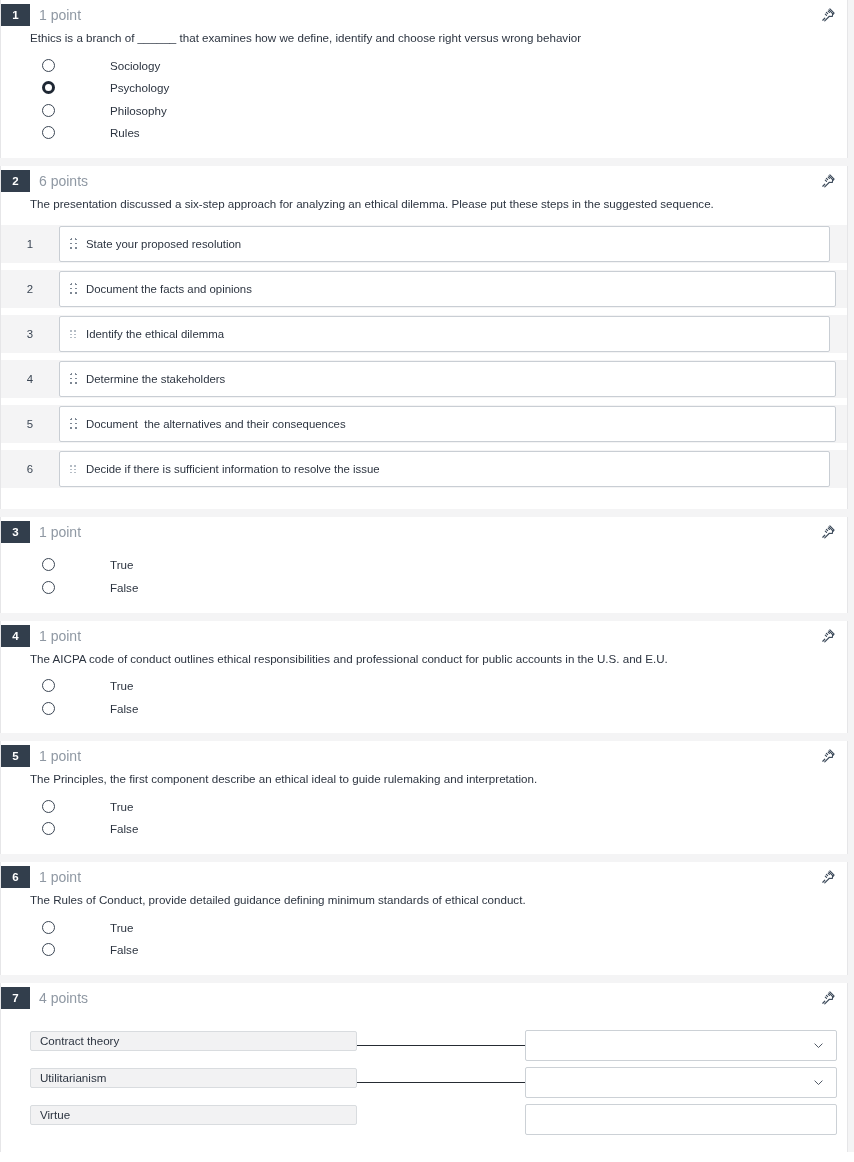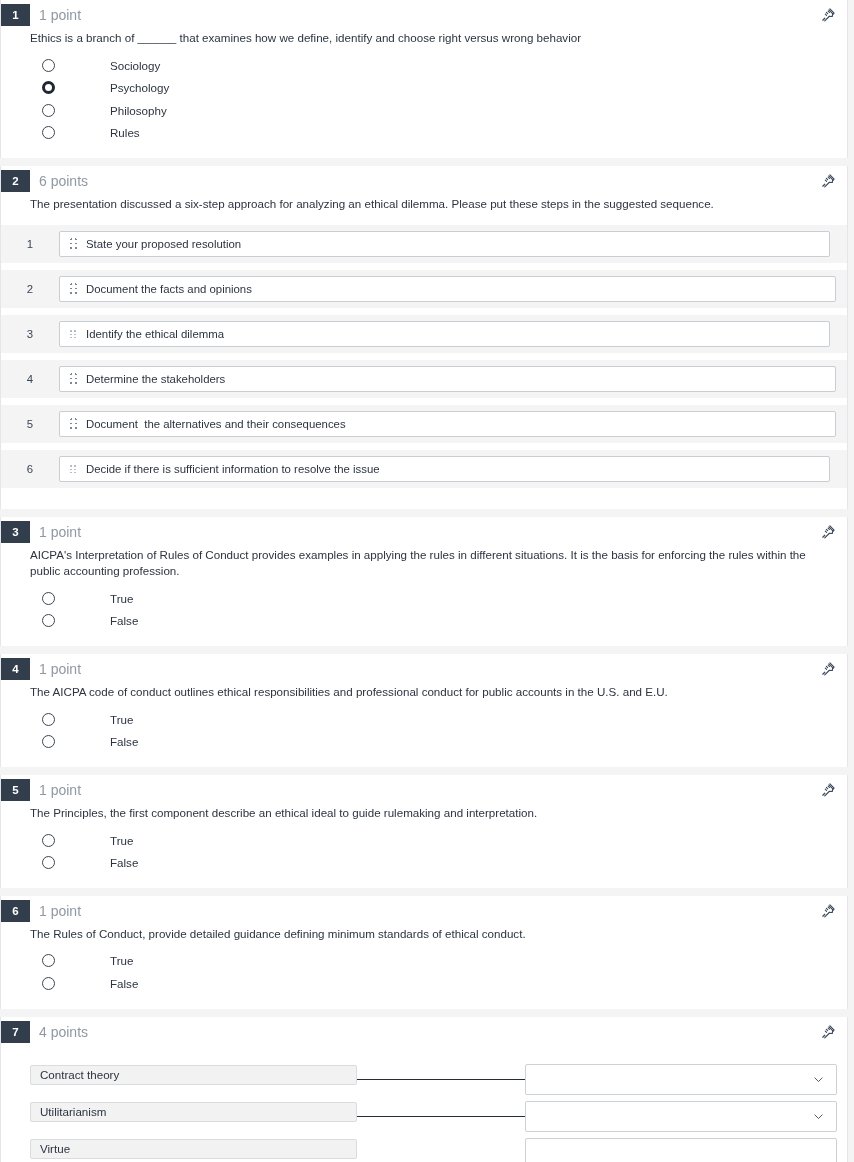--- a/index.html
+++ b/index.html
@@ -121,21 +121,21 @@
     width: 58px;
     text-align: center;
     font-size: 11.4px;
     color: #3b4654;
     flex: 0 0 auto;
   }
   .sort-item {
     background: #ffffff;
     border: 1px solid #c9ced4;
     border-radius: 2px;
-    height: 26px;
+    height: 36px;
     display: flex;
     align-items: center;
     flex: 1 1 auto;
     margin-right: 11px;
     cursor: grab;
   }
   .sort-row.narrow .sort-item { margin-right: 17px; }
   .grip {
     width: 24px;
     flex: 0 0 auto;
@@ -342,21 +342,20 @@
         <div class="q-points">1 point</div>
   <div class="q-pin">
     <svg viewBox="0 0 20 20" width="18" height="18" fill="none" stroke="#3c4a5a" stroke-width="1.3" stroke-linecap="round" stroke-linejoin="round">
       <path d="M12.1 3.2l4.7 4.7-1.6 1.2-.5 2.6-3.2-.3-5.1 5.1"></path>
       <path d="M11.0 4.3l4.7 4.7"></path>
       <path d="M8.2 7.1l1.4 1.4M7.0 9.0l1.4 1.4M10.2 5.6l1.4 1.4"></path>
       <path d="M6.4 13.6l-2.2 2.2"></path>
     </svg>
   </div>
 </div>
-      <div class="q-stem">AICPA's Interpretation of Rules of Conduct provides examples in applying the rules in different situations. It is the basis for enforcing the rules within the public accounting profession.</div>
       <ul class="choices">
         <li class="choice">
           <span class="radio"></span>
           <span class="choice-label">True</span>
         </li>
         <li class="choice">
           <span class="radio"></span>
           <span class="choice-label">False</span>
         </li>
       </ul>

